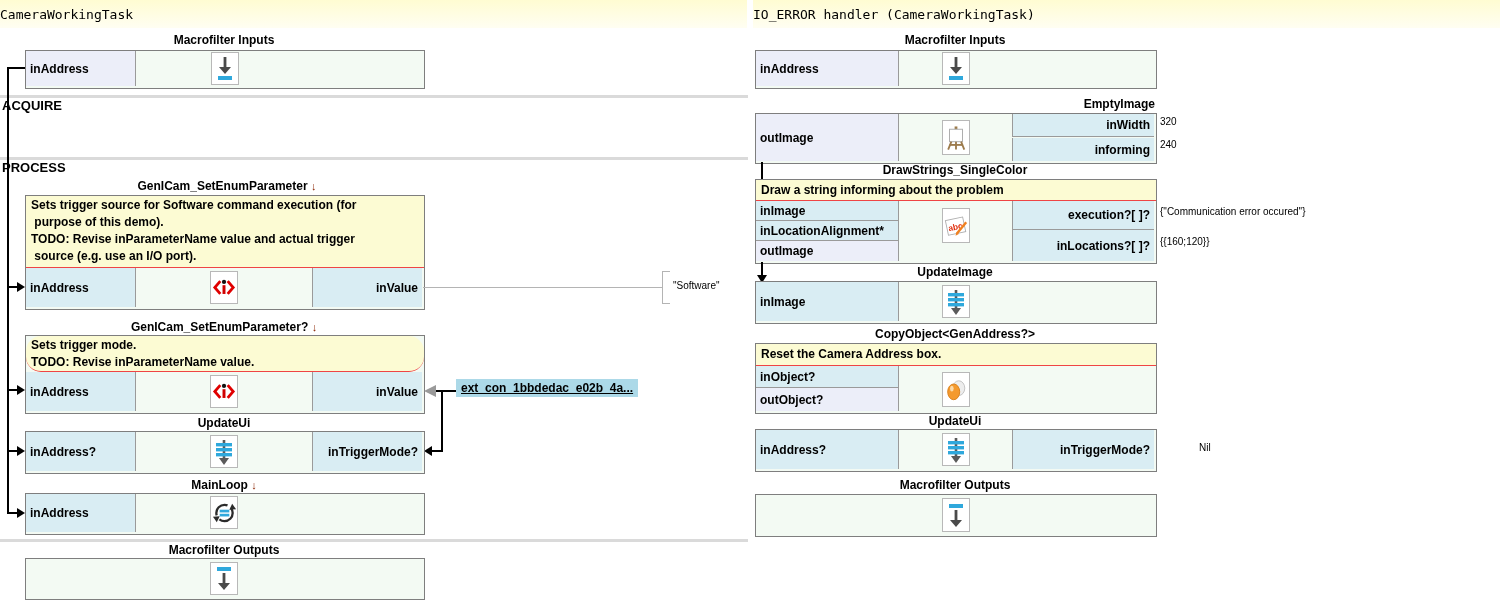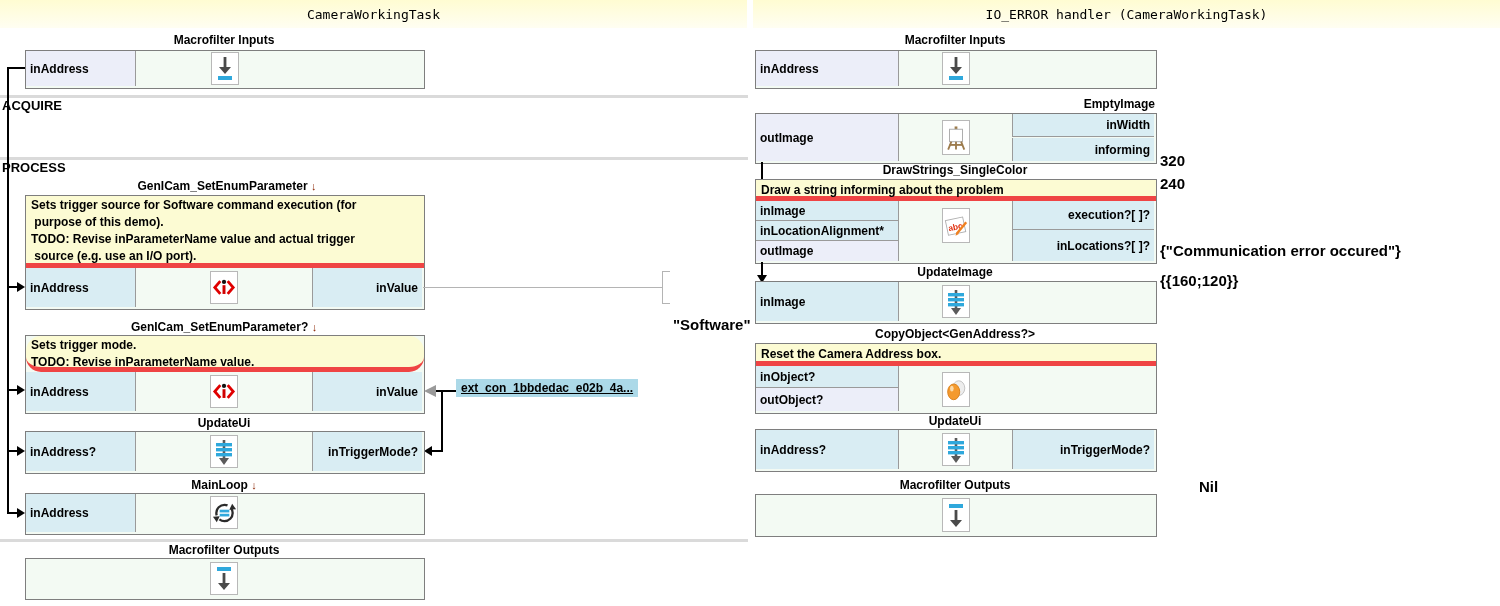--- a/index.html
+++ b/index.html
@@ -1,37 +1,37 @@
 <!DOCTYPE html>
 <html><head>
 <meta charset="utf-8">
 <style>
   html,body{margin:0;padding:0;background:#fff;}
   .canvas{position:relative;width:1500px;height:606px;background:#fff;overflow:hidden;
           font-family:"Liberation Sans",sans-serif;color:#000;}
   .hdr{position:absolute;top:0;height:28px;background:linear-gradient(#FFFCD2,#FFFEF2);
-       text-align:center;font-family:"DejaVu Sans Mono",monospace;font-size:13px;
+       font-family:"DejaVu Sans Mono",monospace;font-size:13px;
        padding-top:7px;box-sizing:border-box;}
   .btitle{position:absolute;text-align:center;font-weight:bold;font-size:12px;white-space:nowrap;height:14px;}
   .linkarrow{color:#8B2500;font-size:11px;}
   .block{position:absolute;background:#F3FAF3;border:1px solid #7e7e7e;box-sizing:content-box;}
   .cell{position:absolute;font-weight:bold;font-size:12px;display:flex;align-items:center;
         padding:0 4px;box-sizing:border-box;overflow:hidden;white-space:nowrap;}
   .cin{background:#D9EDF3;}
   .cout{background:#ECEEF9;}
   .r{justify-content:flex-end;text-align:right;}
   .bl{border-left:1px solid #9a9a9a;}
   .br{border-right:1px solid #9a9a9a;}
   .bb{border-bottom:1px solid #9a9a9a;}
-  .comment{position:absolute;left:0;right:0;background:#FCFBD3;border-bottom:5px solid #ef4444;
+  .comment{position:absolute;left:0;right:0;background:#FCFBD3;border-bottom:1px solid #ef4444;
            font-weight:bold;font-size:12px;line-height:17px;padding:1px 5px;box-sizing:border-box;}
   .comment div{white-space:pre;}
   .iconbox{position:absolute;width:28px;background:#fff;border:1px solid #b8b8b8;
            display:flex;align-items:center;justify-content:center;box-sizing:border-box;}
-  .value{position:absolute;font-weight:bold;font-size:15px;white-space:nowrap;margin-top:36px;}
+  .value{position:absolute;font-weight:normal;font-size:10px;white-space:nowrap;}
   .wire{position:absolute;background:#000;}
   .gwire{position:absolute;background:#B4B4B4;}
   .arr{position:absolute;width:0;height:0;}
   .arr.right{border-top:5px solid transparent;border-bottom:5px solid transparent;border-left:8px solid #000;}
   .arr.aleft{border-top:5px solid transparent;border-bottom:5px solid transparent;border-right:8px solid #000;}
   .arr.gleft{border-top:6px solid transparent;border-bottom:6px solid transparent;border-right:12px solid #9a9a9a;}
   .arr.down{border-left:5px solid transparent;border-right:5px solid transparent;border-top:8px solid #000;}
   .divider{position:absolute;left:0;width:748px;height:3px;background:#DADADA;}
   .seclabel{position:absolute;font-weight:bold;font-size:13px;}
   .extbox{position:absolute;background:#ACD9E8;font-weight:bold;font-size:12px;

